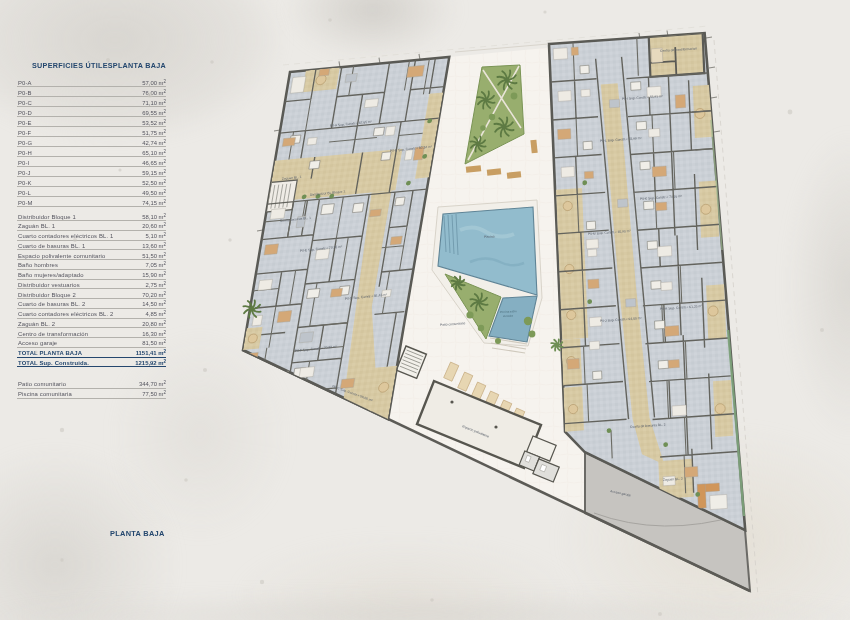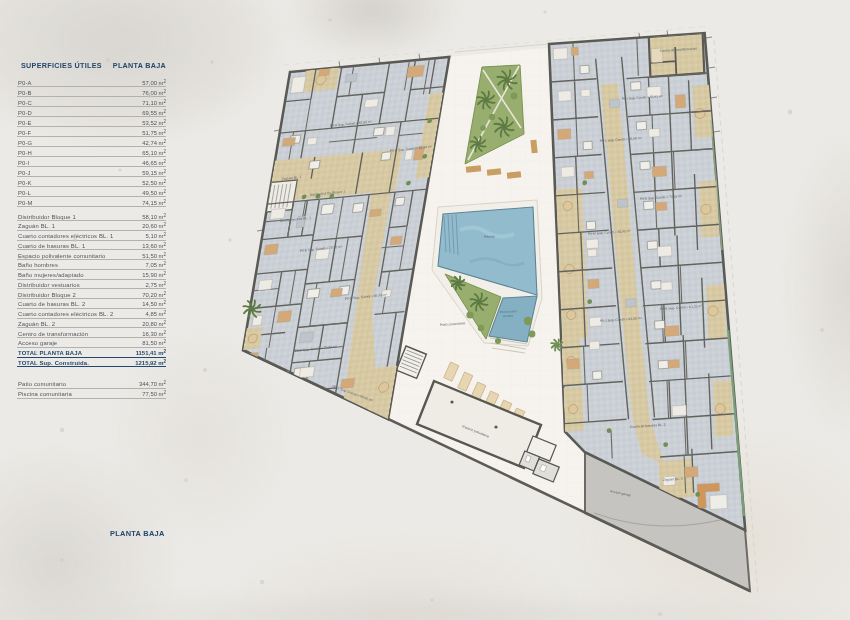--- a/index.html
+++ b/index.html
@@ -29,21 +29,21 @@
 <div class="blob" style="left:110px;top:330px;width:180px;height:210px;background:radial-gradient(ellipse at center,rgba(212,209,203,0.35) 0%,rgba(212,209,203,0) 70%);"></div>
 
 <div class="blob" style="left:230px;top:535px;width:350px;height:120px;background:radial-gradient(ellipse at center,rgba(219,213,202,0.4) 0%,rgba(219,213,202,0) 70%);"></div>
 
 <div class="blob" style="left:555px;top:425px;width:340px;height:230px;background:radial-gradient(ellipse at center,rgba(223,216,202,0.55) 0%,rgba(223,216,202,0) 70%);"></div>
 
 <div class="blob" style="left:-20px;top:592px;width:890px;height:50px;background:radial-gradient(ellipse at center,rgba(205,202,196,0.45) 0%,rgba(205,202,196,0) 75%);"></div>
 
 <div id="tbl">
 
-<div class="hd" style="left:4px;top:61px;">SUPERFICIES ÚTILES</div>
+<div class="hd" style="left:15px;top:61px;">SUPERFICIES ÚTILES</div>
 <div class="hd" style="right:0px;top:61px;">PLANTA BAJA</div>
 
 <div class="r" style="top:76.00px;">
         <span class="n">P0-A</span>
         <span class="v">57,00 m<sup>2</sup></span>
       </div>
 
 <div class="r" style="top:86.00px;">
         <span class="n">P0-B</span>
         <span class="v">76,00 m<sup>2</sup></span>

